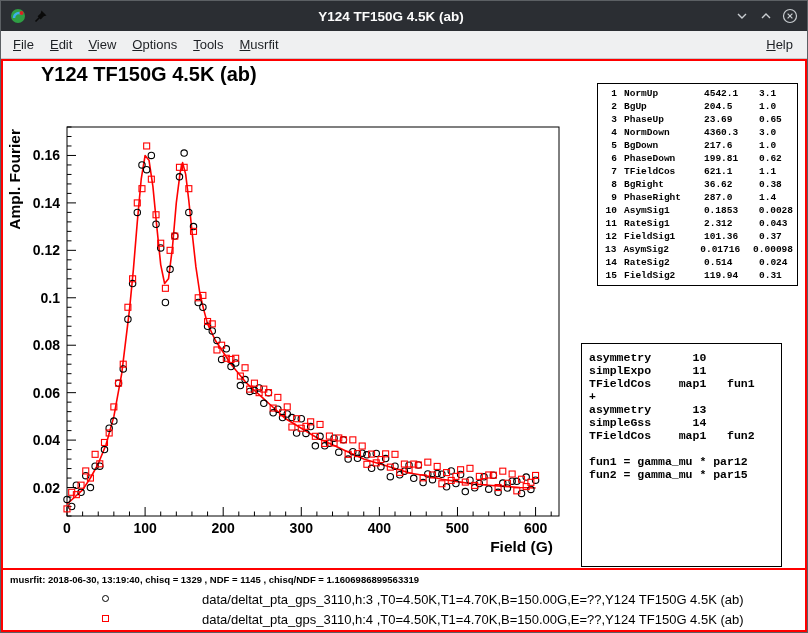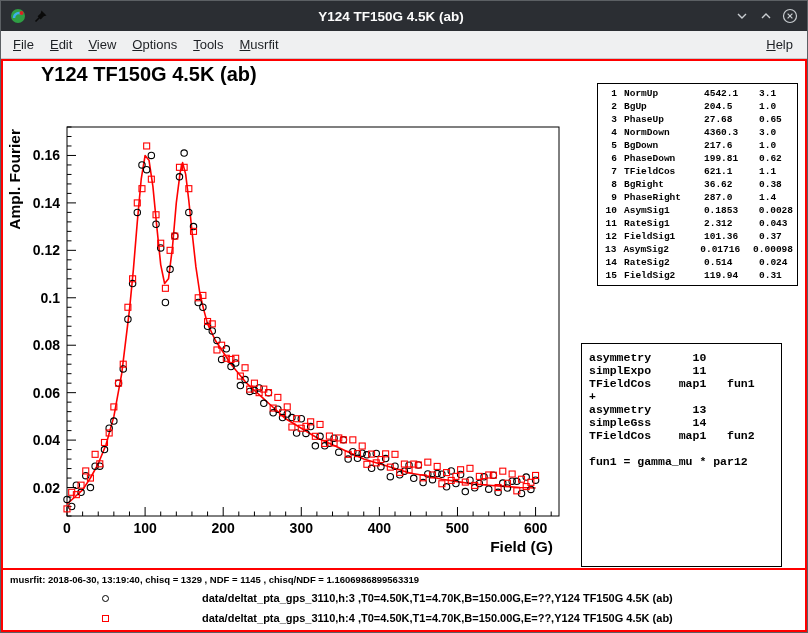--- a/index.html
+++ b/index.html
@@ -94,21 +94,21 @@
   }
   .legend-row { position:absolute; left:0; width:100%; height:14px; }
   .legend-marker {
     position:absolute; left:99px; top:3px;
     width:7px; height:7px; background:transparent;
   }
   .legend-marker.circle { border:1.2px solid #000; border-radius:50%; }
   .legend-marker.square { border:1.2px solid #ff0000; }
   .legend-label {
     position:absolute; left:199px; top:0;
-    font-size:11px; font-weight:bold; color:#000;
+    font-size:13px; font-weight:normal; color:#000;
     white-space:nowrap;
   }
   u { text-decoration:underline; }
 </style>
 </head>
 <body>
 
 <div class="window">
 
   <div class="titlebar">
@@ -465,21 +465,21 @@
             <rect x="515.5142857142857" y="389.234756097561" width="6" height="6" fill="none" stroke="#ff0000" stroke-width="1.1"></rect>
             <rect x="520.2" y="396.58780487804876" width="6" height="6" fill="none" stroke="#ff0000" stroke-width="1.1"></rect>
             <rect x="524.8857142857144" y="392.3182926829268" width="6" height="6" fill="none" stroke="#ff0000" stroke-width="1.1"></rect>
             <rect x="529.5714285714286" y="385.43963414634146" width="6" height="6" fill="none" stroke="#ff0000" stroke-width="1.1"></rect>
           </g>
         </svg>
 
       <div class="param-box">
           <div class="param-row"><span class="param-idx">1</span><span class="param-name">NormUp</span><span class="param-value">4542.1</span><span class="param-error">3.1</span></div>
           <div class="param-row"><span class="param-idx">2</span><span class="param-name">BgUp</span><span class="param-value">204.5</span><span class="param-error">1.0</span></div>
-          <div class="param-row"><span class="param-idx">3</span><span class="param-name">PhaseUp</span><span class="param-value">27.68</span><span class="param-error">0.65</span></div>
+          <div class="param-row"><span class="param-idx">3</span><span class="param-name">PhaseUp</span><span class="param-value">23.69</span><span class="param-error">0.65</span></div>
           <div class="param-row"><span class="param-idx">4</span><span class="param-name">NormDown</span><span class="param-value">4360.3</span><span class="param-error">3.0</span></div>
           <div class="param-row"><span class="param-idx">5</span><span class="param-name">BgDown</span><span class="param-value">217.6</span><span class="param-error">1.0</span></div>
           <div class="param-row"><span class="param-idx">6</span><span class="param-name">PhaseDown</span><span class="param-value">199.81</span><span class="param-error">0.62</span></div>
           <div class="param-row"><span class="param-idx">7</span><span class="param-name">TFieldCos</span><span class="param-value">621.1</span><span class="param-error">1.1</span></div>
           <div class="param-row"><span class="param-idx">8</span><span class="param-name">BgRight</span><span class="param-value">36.62</span><span class="param-error">0.38</span></div>
           <div class="param-row"><span class="param-idx">9</span><span class="param-name">PhaseRight</span><span class="param-value">287.0</span><span class="param-error">1.4</span></div>
           <div class="param-row"><span class="param-idx">10</span><span class="param-name">AsymSig1</span><span class="param-value">0.1853</span><span class="param-error">0.0028</span></div>
           <div class="param-row"><span class="param-idx">11</span><span class="param-name">RateSig1</span><span class="param-value">2.312</span><span class="param-error">0.043</span></div>
           <div class="param-row"><span class="param-idx">12</span><span class="param-name">FieldSig1</span><span class="param-value">101.36</span><span class="param-error">0.37</span></div>
           <div class="param-row"><span class="param-idx">13</span><span class="param-name">AsymSig2</span><span class="param-value">0.01716</span><span class="param-error">0.00098</span></div>
@@ -490,20 +490,21 @@
       <div class="theory-box">
           <div class="theory-line">asymmetry      10</div>
           <div class="theory-line">simplExpo      11</div>
           <div class="theory-line">TFieldCos    map1   fun1</div>
           <div class="theory-line">+</div>
           <div class="theory-line">asymmetry      13</div>
           <div class="theory-line">simpleGss      14</div>
           <div class="theory-line">TFieldCos    map1   fun2</div>
           <div class="theory-line">&nbsp;</div>
           <div class="theory-line">fun1 = gamma_mu * par12</div>
+          <div class="theory-line">fun2 = gamma_mu * par15</div>
         </div>
     </div>
 
     <div class="info-pad">
       <div class="fit-info">musrfit: 2018-06-30, 13:19:40, chisq = 1329 , NDF = 1145 , chisq/NDF = 1.1606986899563319</div>
       <div id="legend-container">
           <div class="legend-row" style="top: 22px;">
             <span class="legend-marker circle" style="border-color: rgb(0, 0, 0);"></span>
             <span class="legend-label">data/deltat_pta_gps_3110,h:3 ,T0=4.50K,T1=4.70K,B=150.00G,E=??,Y124 TF150G 4.5K (ab)</span>
           </div>

